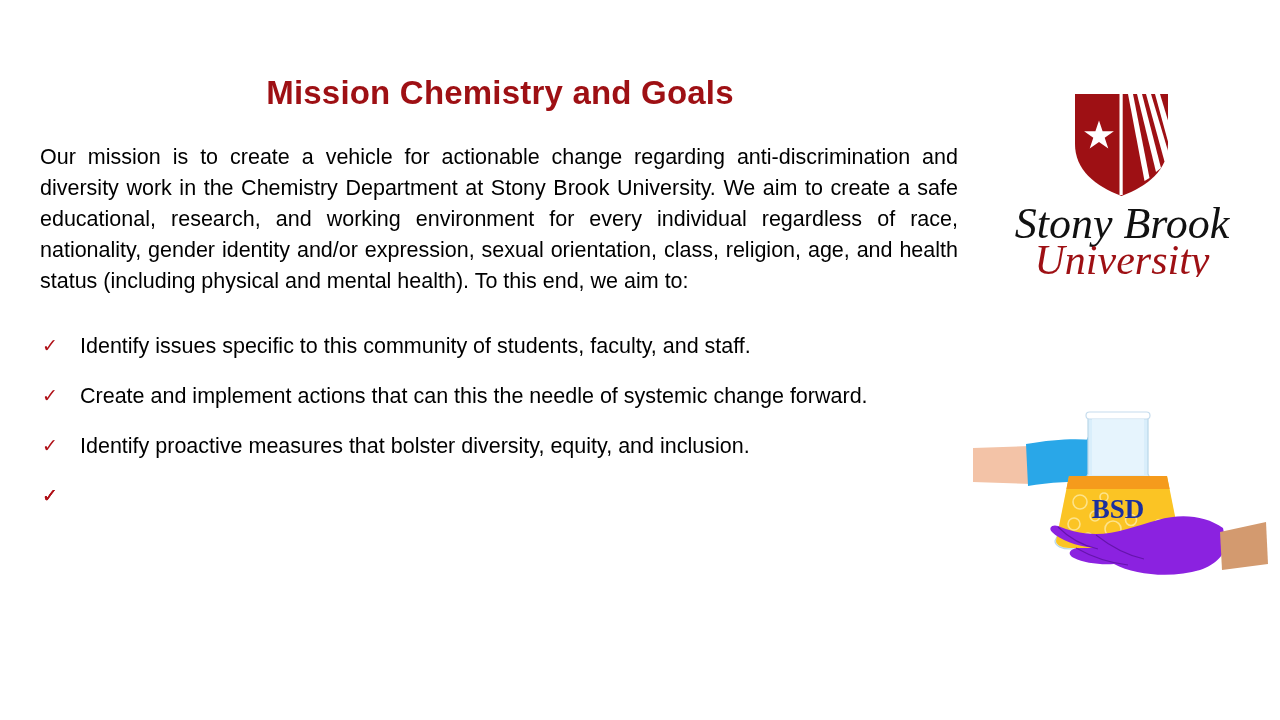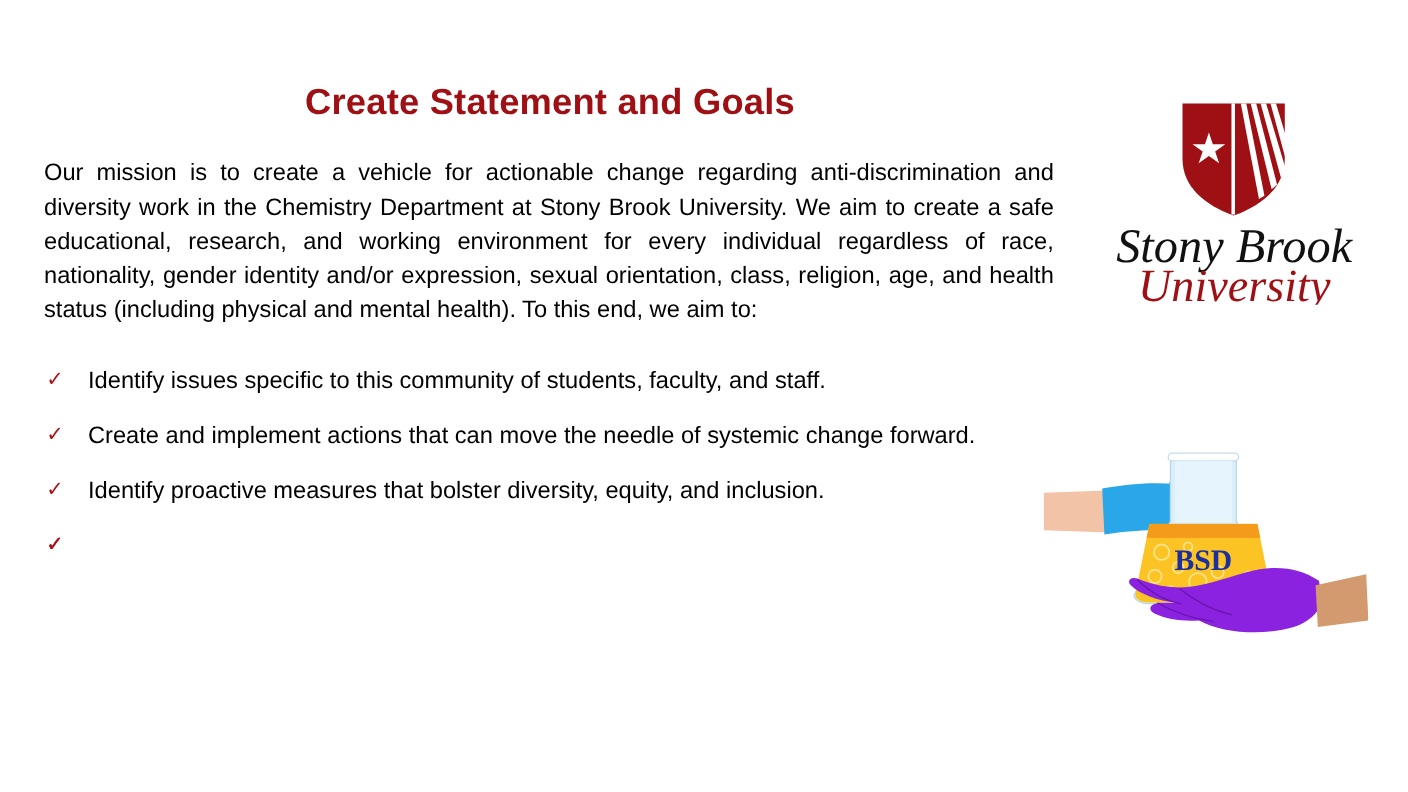--- a/index.html
+++ b/index.html
@@ -55,40 +55,40 @@
     font-size:19px;
     line-height:28px;
     font-family:"DejaVu Sans", sans-serif;
   }
 
   
   .logo{position:absolute;left:1000px;top:92px;width:245px;height:185px;font-style:italic;}
   .logo svg{display:block;}
 
   
-  .flask-art{position:absolute;left:944px;top:398px;width:300px;height:195px;}
+  .flask-art{position:absolute;left:968px;top:398px;width:300px;height:195px;}
   .flask-art svg{display:block;}
 </style>
 </head>
 <body>
 
 <div class="slide">
 
-  <div class="title">Create Statement and Goals</div>
+  <div class="title">Mission Chemistry and Goals</div>
 
   <div class="mission">Our mission is to create a vehicle for actionable change regarding anti-discrimination and diversity work in the Chemistry Department at Stony Brook University. We aim to create a safe educational, research, and working environment for every individual regardless of race, nationality, gender identity and/or expression, sexual orientation, class, religion, age, and health status (including physical and mental health). To this end, we aim to:</div>
 
   <div class="goals">
     <div class="goal">
       <span class="check">✓</span>
       <span>Identify issues specific to this community of students, faculty, and staff.</span>
     </div>
     <div class="goal justify">
       <span class="check">✓</span>
-      <span>Create and implement actions that can move the needle of systemic change forward.</span>
+      <span>Create and implement actions that can this the needle of systemic change forward.</span>
     </div>
     <div class="goal">
       <span class="check">✓</span>
       <span>Identify proactive measures that bolster diversity, equity, and inclusion.</span>
     </div>
     <div class="goal">
       <span class="check">✓</span>
     </div>
     <div class="goal">
       <span class="check">✓</span>

